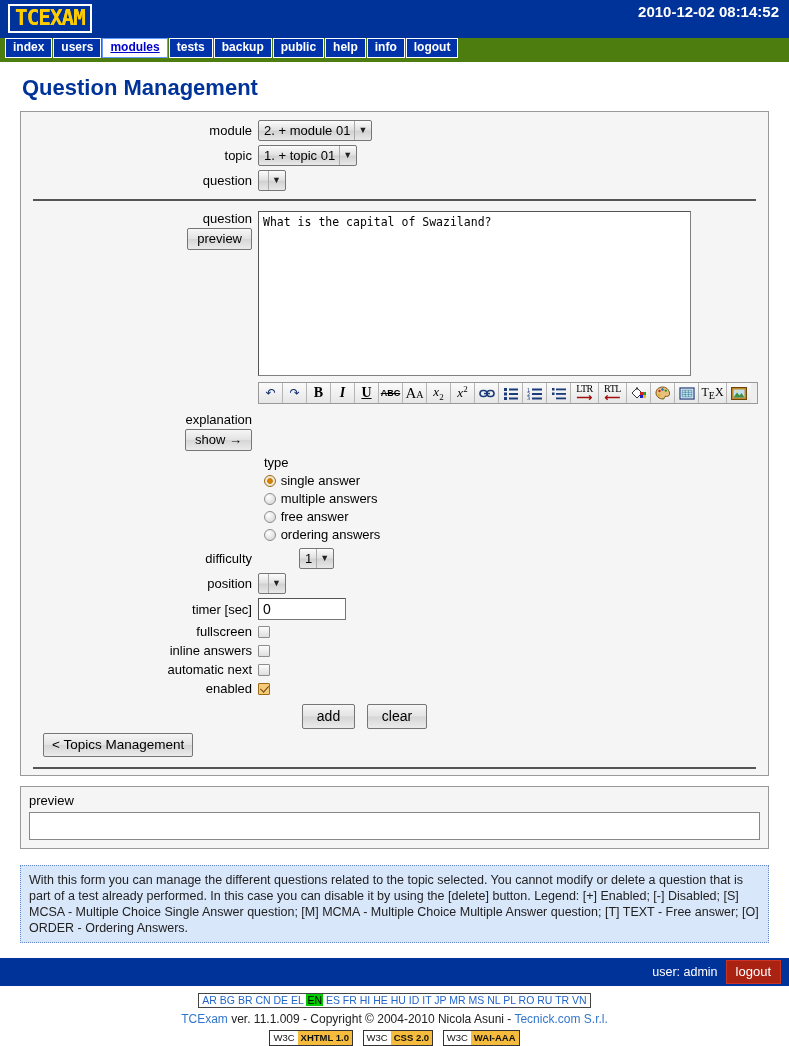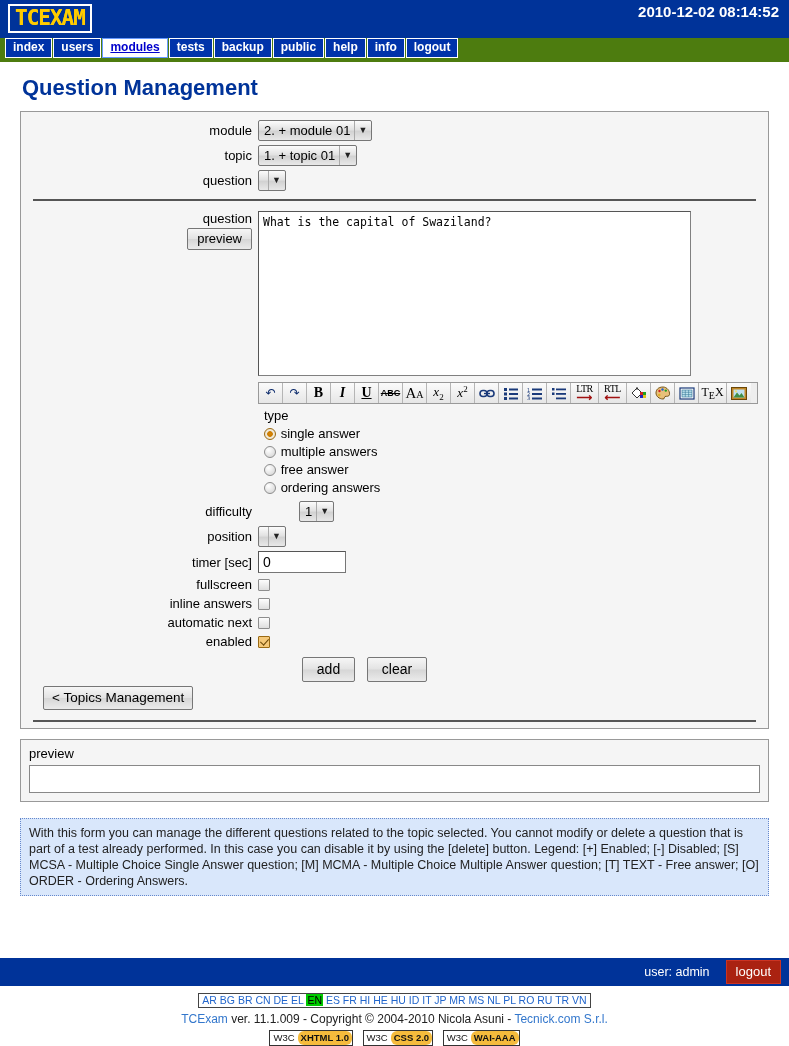--- a/index.html
+++ b/index.html
@@ -316,21 +316,21 @@
     left: 0; right: 0;
     top: 958px;
     height: 28px;
     background: #003399;
     display: flex;
     align-items: center;
     justify-content: flex-end;
     padding-right: 8px;
     box-sizing: border-box;
   }
-  .user-txt { color:#ffffff; font-size:12.5px; margin-right:16px;}
+  .user-txt { color:#ffffff; font-size:12.5px; margin-right:8px;}
   .logout-btn {
     background: #aa2211;
     color: #ffffff;
     font-size: 13px;
     padding: 3px 9px 4px 9px;
     border: 1px solid #cc3322;
     cursor: pointer;
   }
   .footer-links {
     position: absolute;
@@ -364,21 +364,21 @@
   .badge {
     display:inline-block;
     border: 1px solid #333;
     font-size: 9.5px;
     line-height: 12px;
     margin: 0 3px;
     cursor:pointer;
     vertical-align: middle;
   }
   .badge .b1 { background:#ffffff; color:#111; padding:1px 3px; display:inline-block;}
-  .badge .b2 { background:#f5bb3c; color:#111; padding:1px 3px; display:inline-block; font-weight:bold;border-radius:6px;}
+  .badge .b2 { background:#f5bb3c; color:#111; padding:1px 3px; display:inline-block; font-weight:bold;}
 </style>
 </head>
 <body>
 
 <div class="header">
   <div class="logo">
     <span class="logo-text">TCEXAM</span>
   </div>
   <div class="datetime">2010-12-02 08:14:52</div>
 </div>
@@ -541,20 +541,26 @@
             <rect x="0.5" y="0.5" width="15" height="12" fill="#c08828" stroke="#6b4708" stroke-width="1"></rect>
             <rect x="2.5" y="2.5" width="11" height="8" fill="#bfe0f0"></rect>
             <path d="M2.5 10.5 L6 5.5 L8.5 8.5 L10.5 6 L13.5 10.5 Z" fill="#3f8f46"></path>
             <circle cx="5" cy="4.3" r="1.1" fill="#f0e070"></circle>
           </svg>
         </div>
       </div>
     </div>
   </div>
 
+  <div class="row" style="align-items:flex-start;margin-top:8px;">
+    <div class="lbl-top">
+      <div style="font-size:13px;">explanation</div>
+      <button class="btn" style="margin-top:2px;">show →</button>
+    </div>
+  </div>
 
   <div class="typewrap">
     <div class="typelabel">type</div>
     <div class="typeopt">
       <span class="radio on"></span>
       <span class="t">single answer</span>
     </div>
     <div class="typeopt">
       <span class="radio"></span>
       <span class="t">multiple answers</span>

